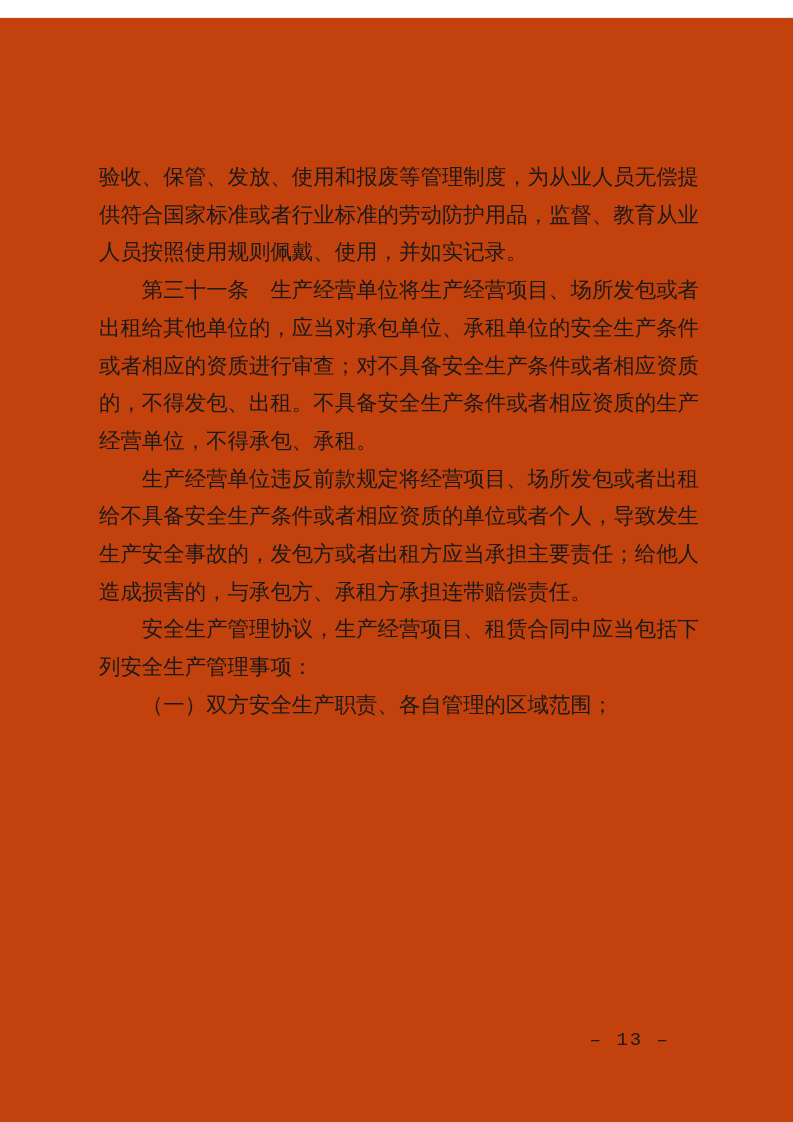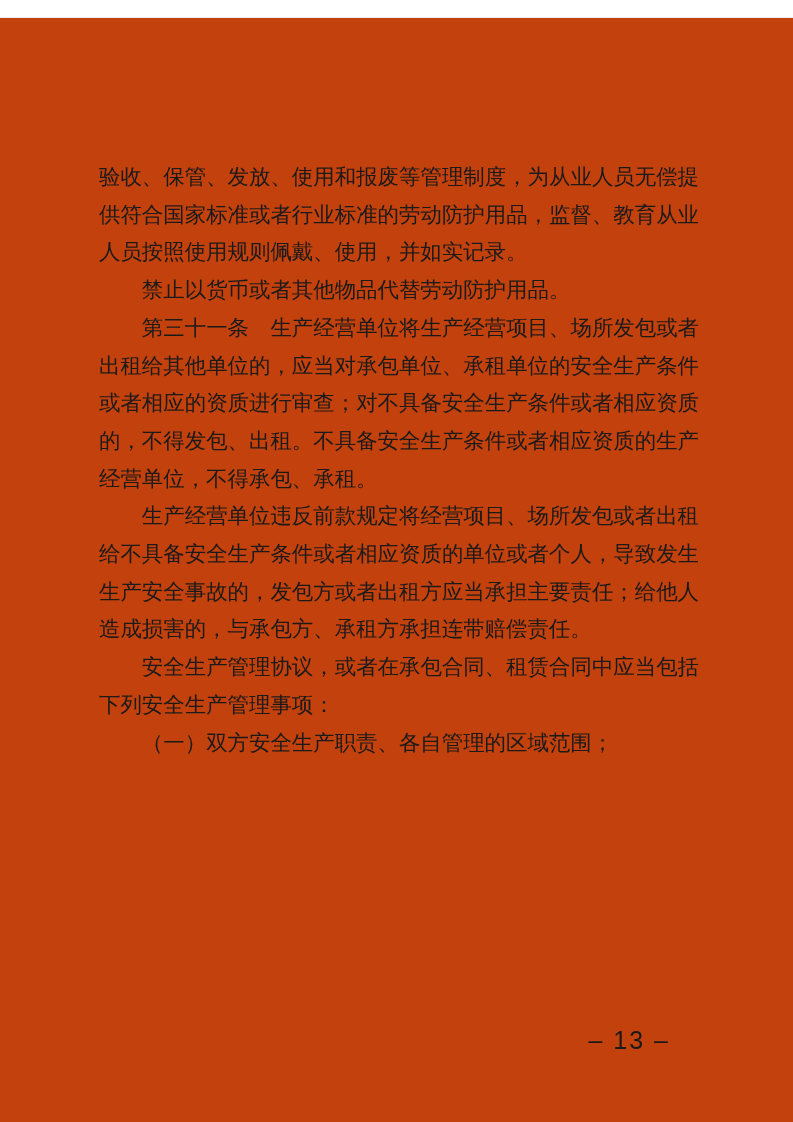--- a/index.html
+++ b/index.html
@@ -39,44 +39,43 @@
   .article-heading {
     font-weight: 400;
     margin-right: 1em;
   }
   .page-footer {
     position: absolute;
     top: 1008px;
     left: 0;
     right: 123px;
     text-align: right;
-    font-family: Liberation Sans, sans-serif;
-    font-size: 25px;
+    font-family: Liberation Mono, monospace;
+    font-size: 19px;
     line-height: 28px;
     color: #1a1a1a;
     letter-spacing: 2px;
   }
 </style>
 </head>
 <body>
 
 <div class="page">
 
   <div class="doc-body">
 
     <p class="para no-indent"><span>验收、保管、发放、使用和报废等管理制度，为从业人员无偿提供符合国家标准或者行业标准的劳动防护用品，监督、教育从业人员按照使用规则佩戴、使用，并如实记录。</span></p>
 
-    <p class="para"><span>禁止以货币或者其他物品代替劳动防护用品。</span></p>
 
     <p class="para"><span class="article-heading">第三十一条</span><span>生产经营单位将生产经营项目、场所发包或者出租给其他单位的，应当对承包单位、承租单位的安全生产条件或者相应的资质进行审查；对不具备安全生产条件或者相应资质的，不得发包、出租。不具备安全生产条件或者相应资质的生产经营单位，不得承包、承租。</span></p>
 
     <p class="para"><span>生产经营单位违反前款规定将经营项目、场所发包或者出租给不具备安全生产条件或者相应资质的单位或者个人，导致发生生产安全事故的，发包方或者出租方应当承担主要责任；给他人造成损害的，与承包方、承租方承担连带赔偿责任。</span></p>
 
 
-    <p class="para"><span>安全生产管理协议，或者在承包合同、租赁合同中应当包括下列安全生产管理事项：</span></p>
+    <p class="para"><span>安全生产管理协议，生产经营项目、租赁合同中应当包括下列安全生产管理事项：</span></p>
 
     <p class="para"><span>（一）双方安全生产职责、各自管理的区域范围；</span></p>
 
   </div>
 
   <div class="page-footer"><span>– 13 –</span></div>
 
 </div>
 
 </body></html>

